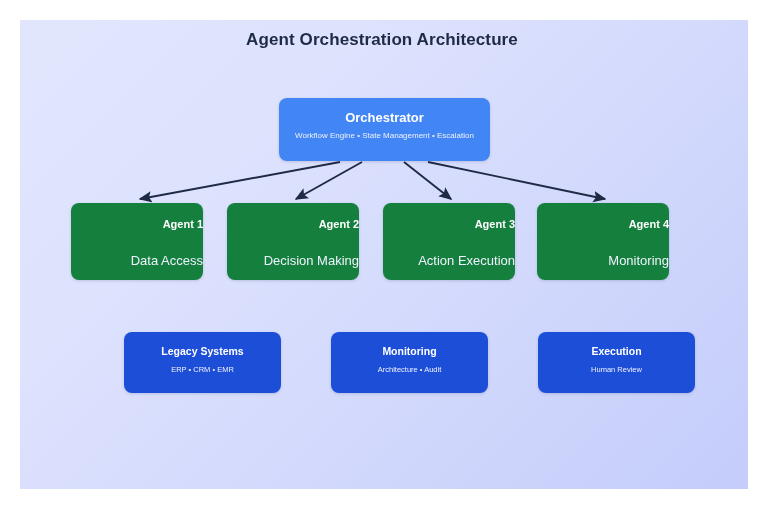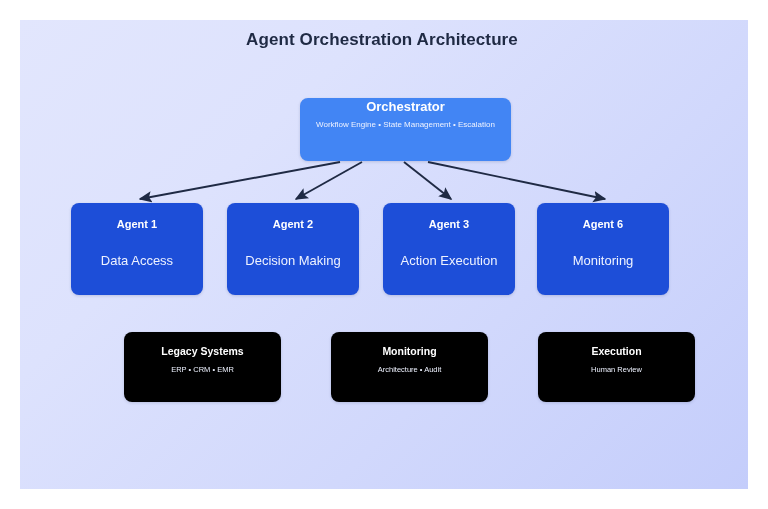--- a/index.html
+++ b/index.html
@@ -77,47 +77,47 @@
     line-height: 1.1;
   }
 
   
   #orchestrator {
     left: 279px;
     top: 98px;
     width: 211px;
     height: 63px;
     background: #4285f4;
-    padding-top: 2px;
-    margin-left: 21px;
+    padding-top: 13px;
   }
   #orchestrator .node-title { font-size: 13px; }
   #orchestrator .node-sub { font-size: 8px; margin-top: 7px; }
 
   
   .agent {
     top: 203px;
     width: 132px;
-    height: 92px;
-    background: #1d4ed8;
+    height: 77px;
+    background: #15803d;
     padding-top: 15px;
+    align-items: flex-end;
   }
   .agent .node-title { font-size: 11px; }
   .agent .node-sub { font-size: 13px; margin-top: 24px; }
   #agent-1 { left: 71px; }
   #agent-2 { left: 227px; }
   #agent-3 { left: 383px; }
   #agent-4 { left: 537px; }
 
   
   .support {
     top: 332px;
     width: 157px;
-    height: 70px;
-    background: #000000;
+    height: 61px;
+    background: #1d4ed8;
     padding-top: 14px;
   }
   .support .node-title { font-size: 10.5px; }
   .support .node-sub { font-size: 7.5px; margin-top: 8px; }
   #support-legacy { left: 124px; }
   #support-monitoring { left: 331px; }
   #support-escalation { left: 538px; }
 </style>
 </head>
 <body>
@@ -156,21 +156,21 @@
     <div class="node-title">Agent 2</div>
     <div class="node-sub">Decision Making</div>
   </div>
 
   <div class="node agent" id="agent-3">
     <div class="node-title">Agent 3</div>
     <div class="node-sub">Action Execution</div>
   </div>
 
   <div class="node agent" id="agent-4">
-    <div class="node-title">Agent 6</div>
+    <div class="node-title">Agent 4</div>
     <div class="node-sub">Monitoring</div>
   </div>
 
   <div class="node support" id="support-legacy">
     <div class="node-title">Legacy Systems</div>
     <div class="node-sub">ERP • CRM • EMR</div>
   </div>
 
   <div class="node support" id="support-monitoring">
     <div class="node-title">Monitoring</div>

